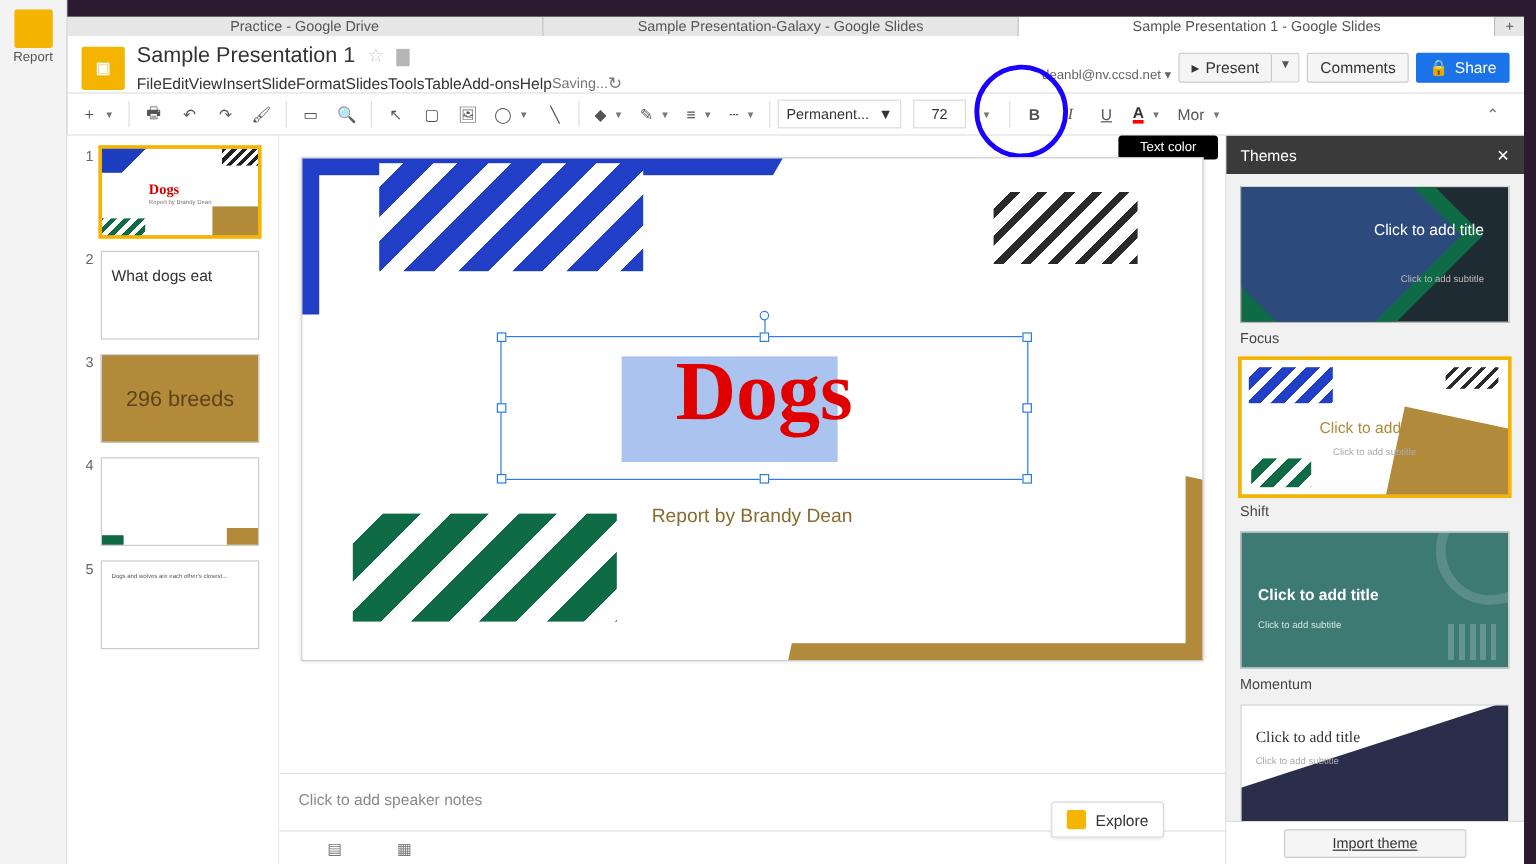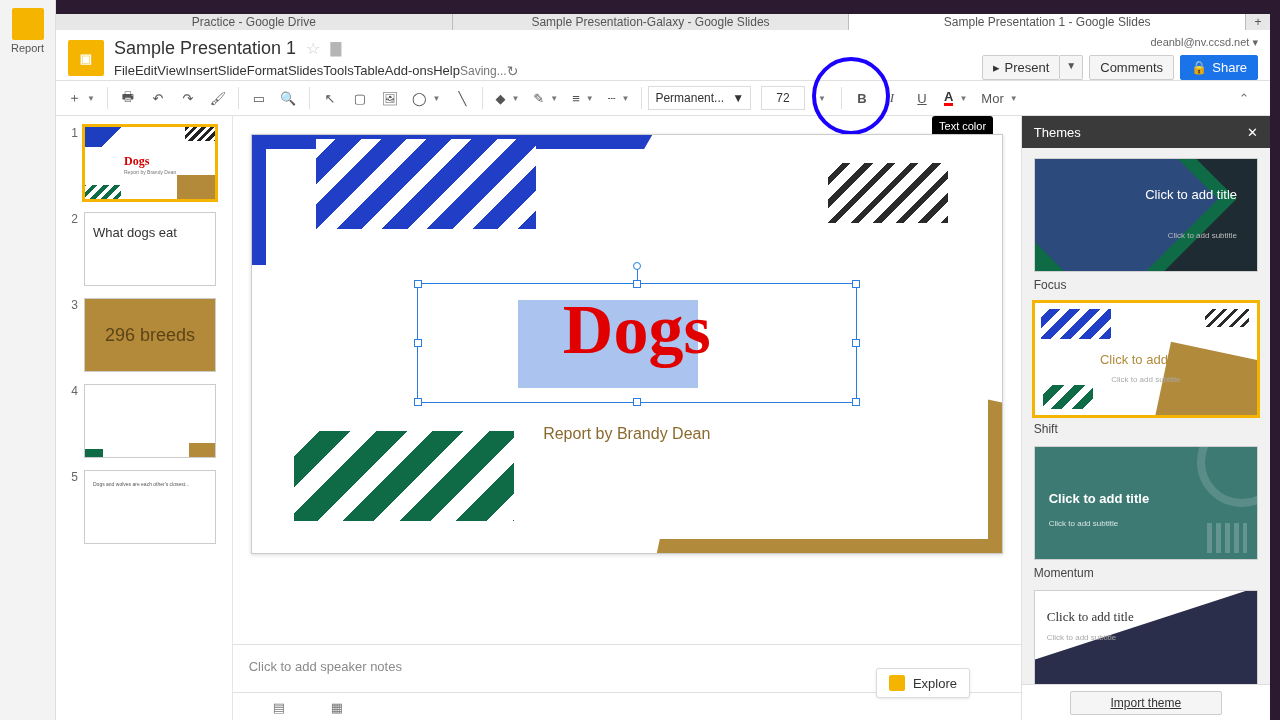--- a/index.html
+++ b/index.html
@@ -42,21 +42,21 @@
   }
   .tb { width:28px; height:28px; display:flex; align-items:center; justify-content:center; color:#555; border-radius:2px;}
   .sep{width:1px;height:22px;background:#e0e0e0;margin:0 4px;}
   .tb .tri{font-size:8px;color:#777;margin-left:2px;}
   .tb.wide{width:auto;padding:0 6px;gap:4px;}
   .font-sel{border:1px solid #dcdcdc;height:24px;padding:0 6px;display:flex;align-items:center;gap:8px;font-size:12px;color:#333;min-width:80px;}
   .size-sel{border:1px solid #dcdcdc;height:24px;width:44px;text-align:center;line-height:22px;font-size:12px;}
   .bold{font-weight:bold;}
   .ital{font-style:italic;font-family:serif;}
   .textcolor-A{font-weight:bold;color:#333;border-bottom:3px solid red;line-height:12px;display:inline-block;}
-  .tooltip{position:absolute; background:#000; color:#fff; font-size:11px; padding:4px 7px; border-radius:3px; top:32px; white-space:nowrap;}
+  .tooltip{position:absolute; background:#000; color:#fff; font-size:11px; padding:4px 18px; border-radius:3px; top:32px; white-space:nowrap;}
   .highlight-circle{position:absolute;border:4px solid #1a00ff;border-radius:50%;pointer-events:none;}
   .body-row { flex:1; display:flex; min-height:0;}
   .slidepanel { width:190px; background:#fff; border-right:1px solid #e5e5e5; padding:8px 0; overflow:auto;}
   .thumb-row{display:flex;gap:6px;padding:2px 8px 10px 8px;align-items:flex-start;}
   .thumb-num{font-size:12px;color:#666;width:14px;text-align:right;}
   .thumb{width:132px;height:74px;border:1px solid #ccc;background:#fff;position:relative;overflow:hidden;}
   .thumb.selected{outline:3px solid #f4b400;outline-offset:-1px;}
   .thumb .mini-title{position:absolute;left:30%;top:38%;font-family:cursive;font-weight:bold;color:#d60000;font-size:12px;}
   .thumb .mini-sub{position:absolute;left:30%;top:58%;font-size:5px;color:#777;}
   .thumb .blue-corner{position:absolute;left:-10px;top:-20px;width:70px;height:40px;background:linear-gradient(135deg,#1d3fbf 60%,transparent 60%);}
@@ -158,21 +158,21 @@
         <span>Slides</span>
         <span>Tools</span>
         <span>Table</span>
         <span>Add-ons</span>
         <span>Help</span>
         <span class="saving">Saving...</span>
         <span class="history-icon">↻</span>
       </div>
     </div>
     <div class="acct-area">
-      <div style="display:flex;flex-direction:column;align-items:flex-end;gap:6px;text-align:right;">
+      <div style="display:flex;flex-direction:row;align-items:flex-end;gap:6px;text-align:right;">
         <div class="email"><span>deanbl@nv.ccsd.net</span> ▾</div>
         <div class="header-right-row">
           <span style="display:flex;">
             <span class="btn">▸ <span>Present</span></span>
             <span class="present-drop">▼</span>
           </span>
           <span class="btn">Comments</span>
           <span class="btn blue">🔒 <span>Share</span></span>
         </div>
       </div>

